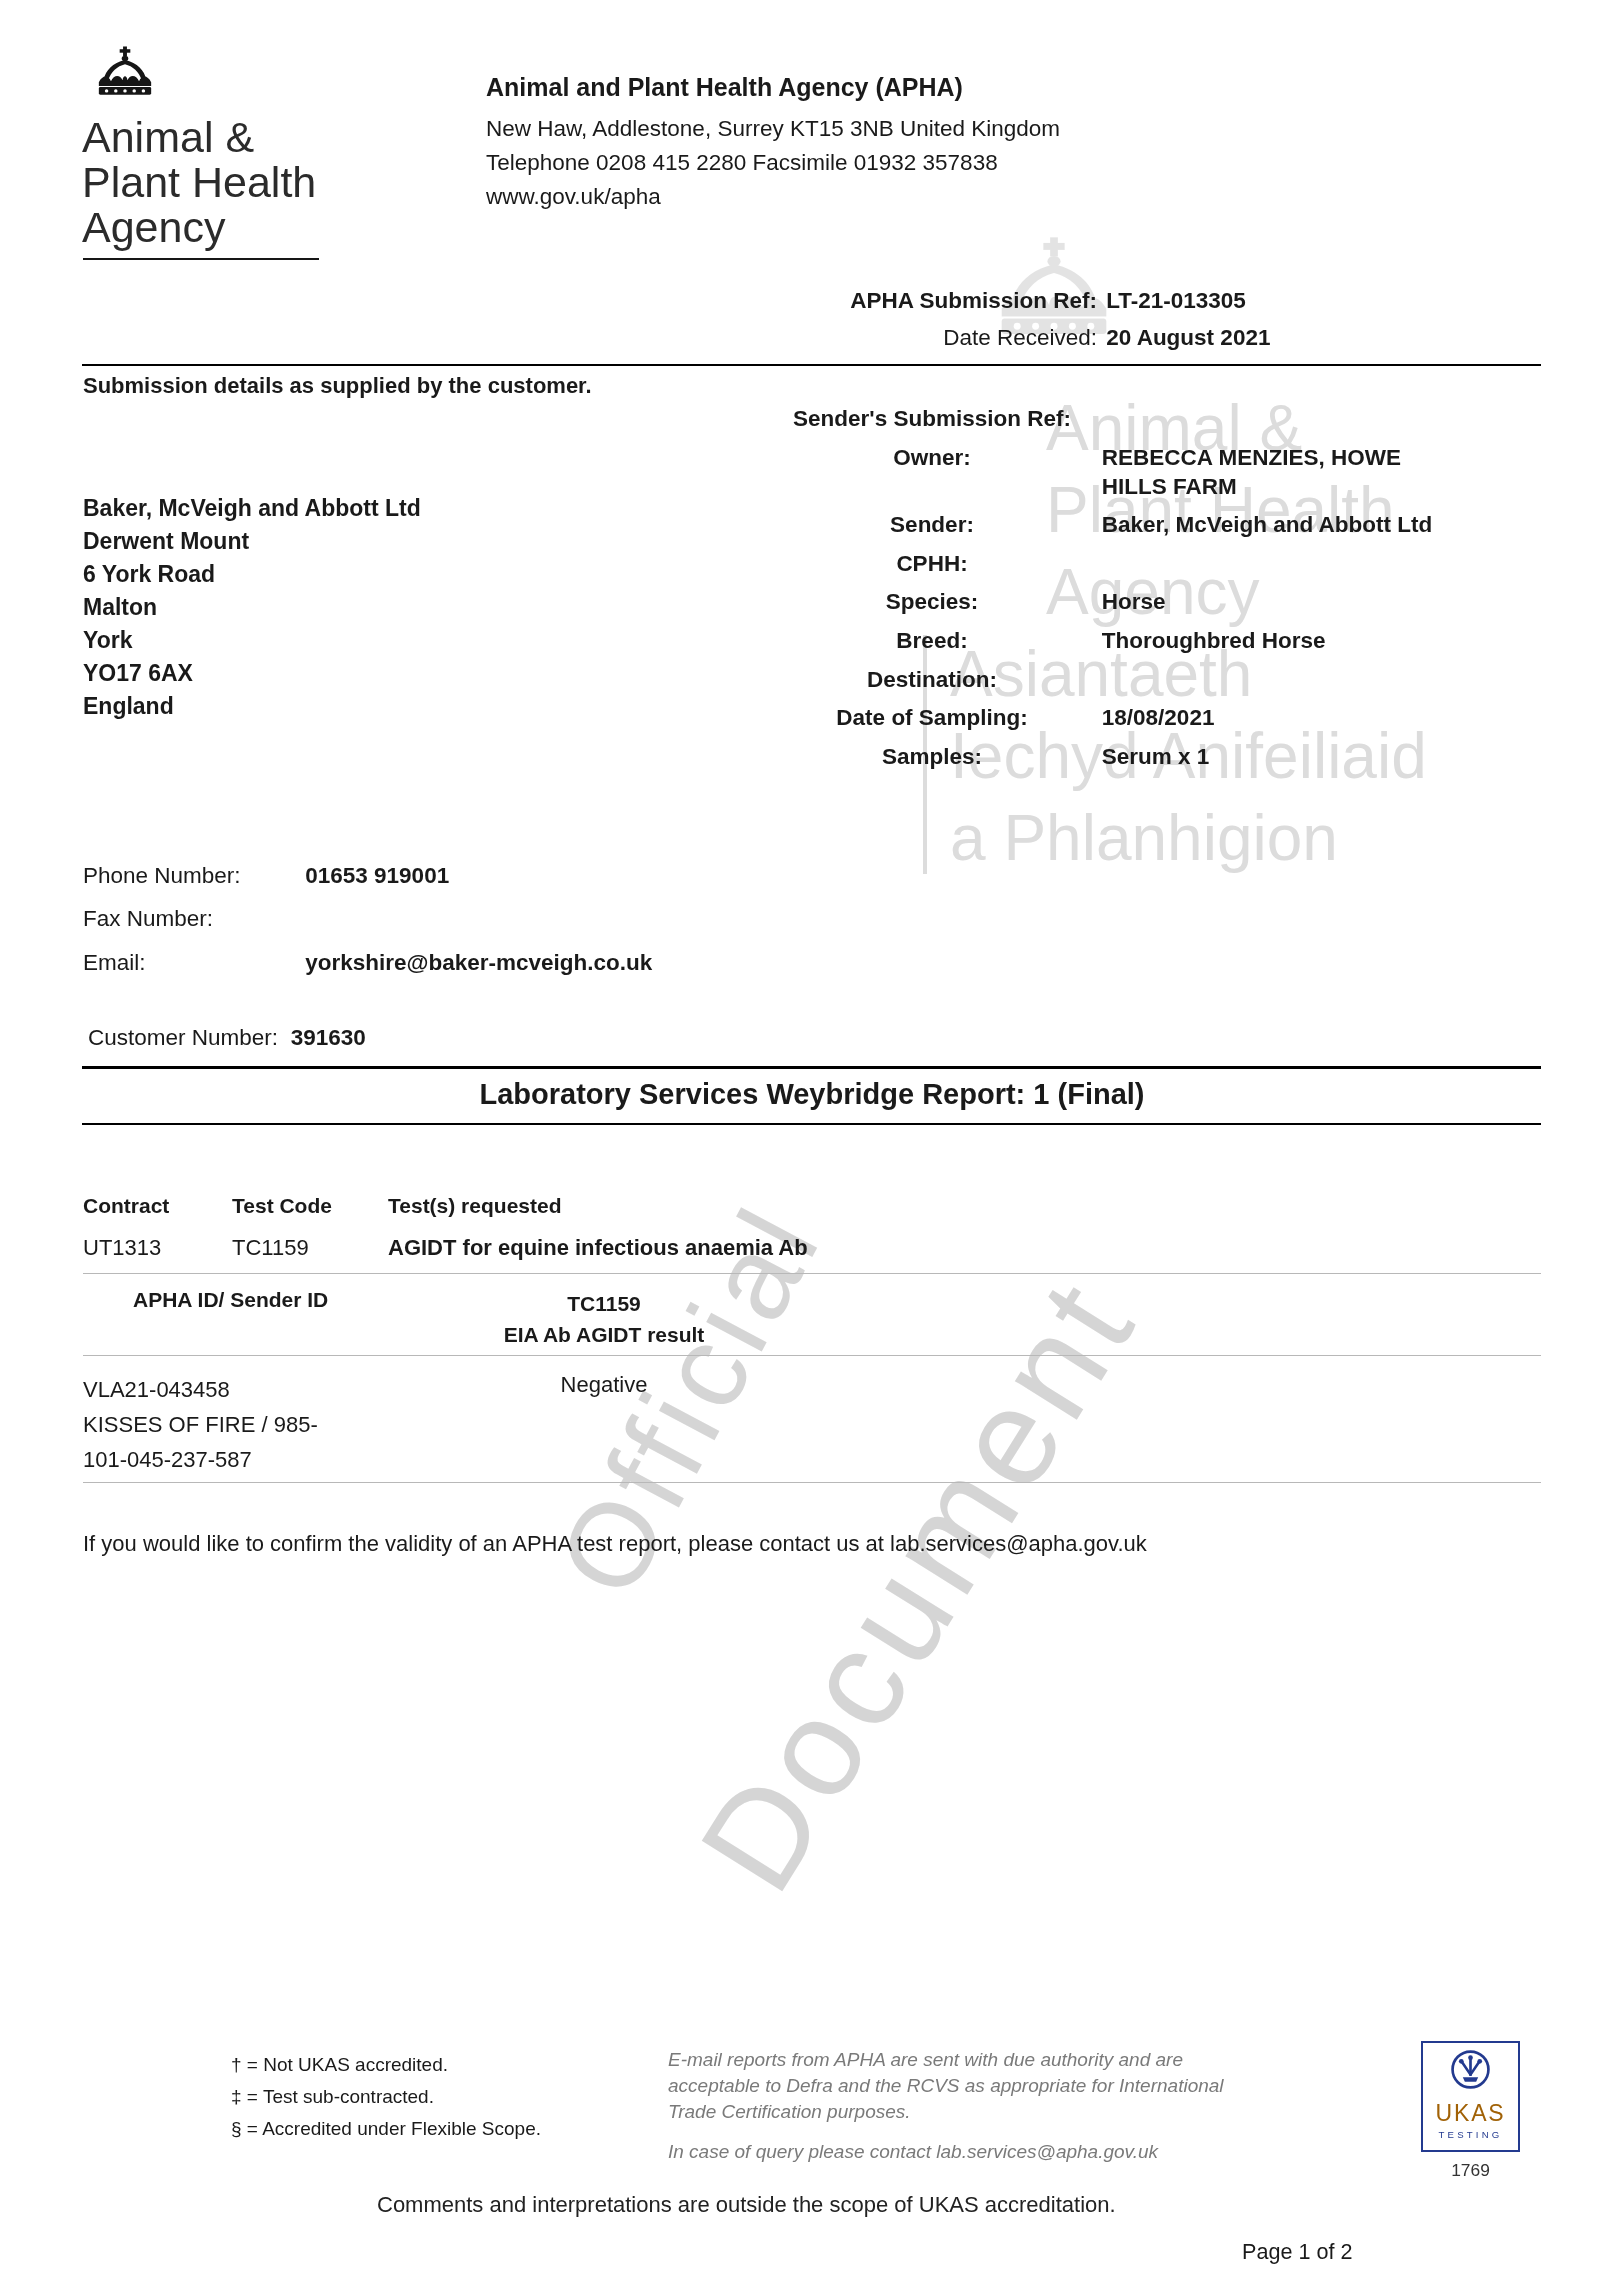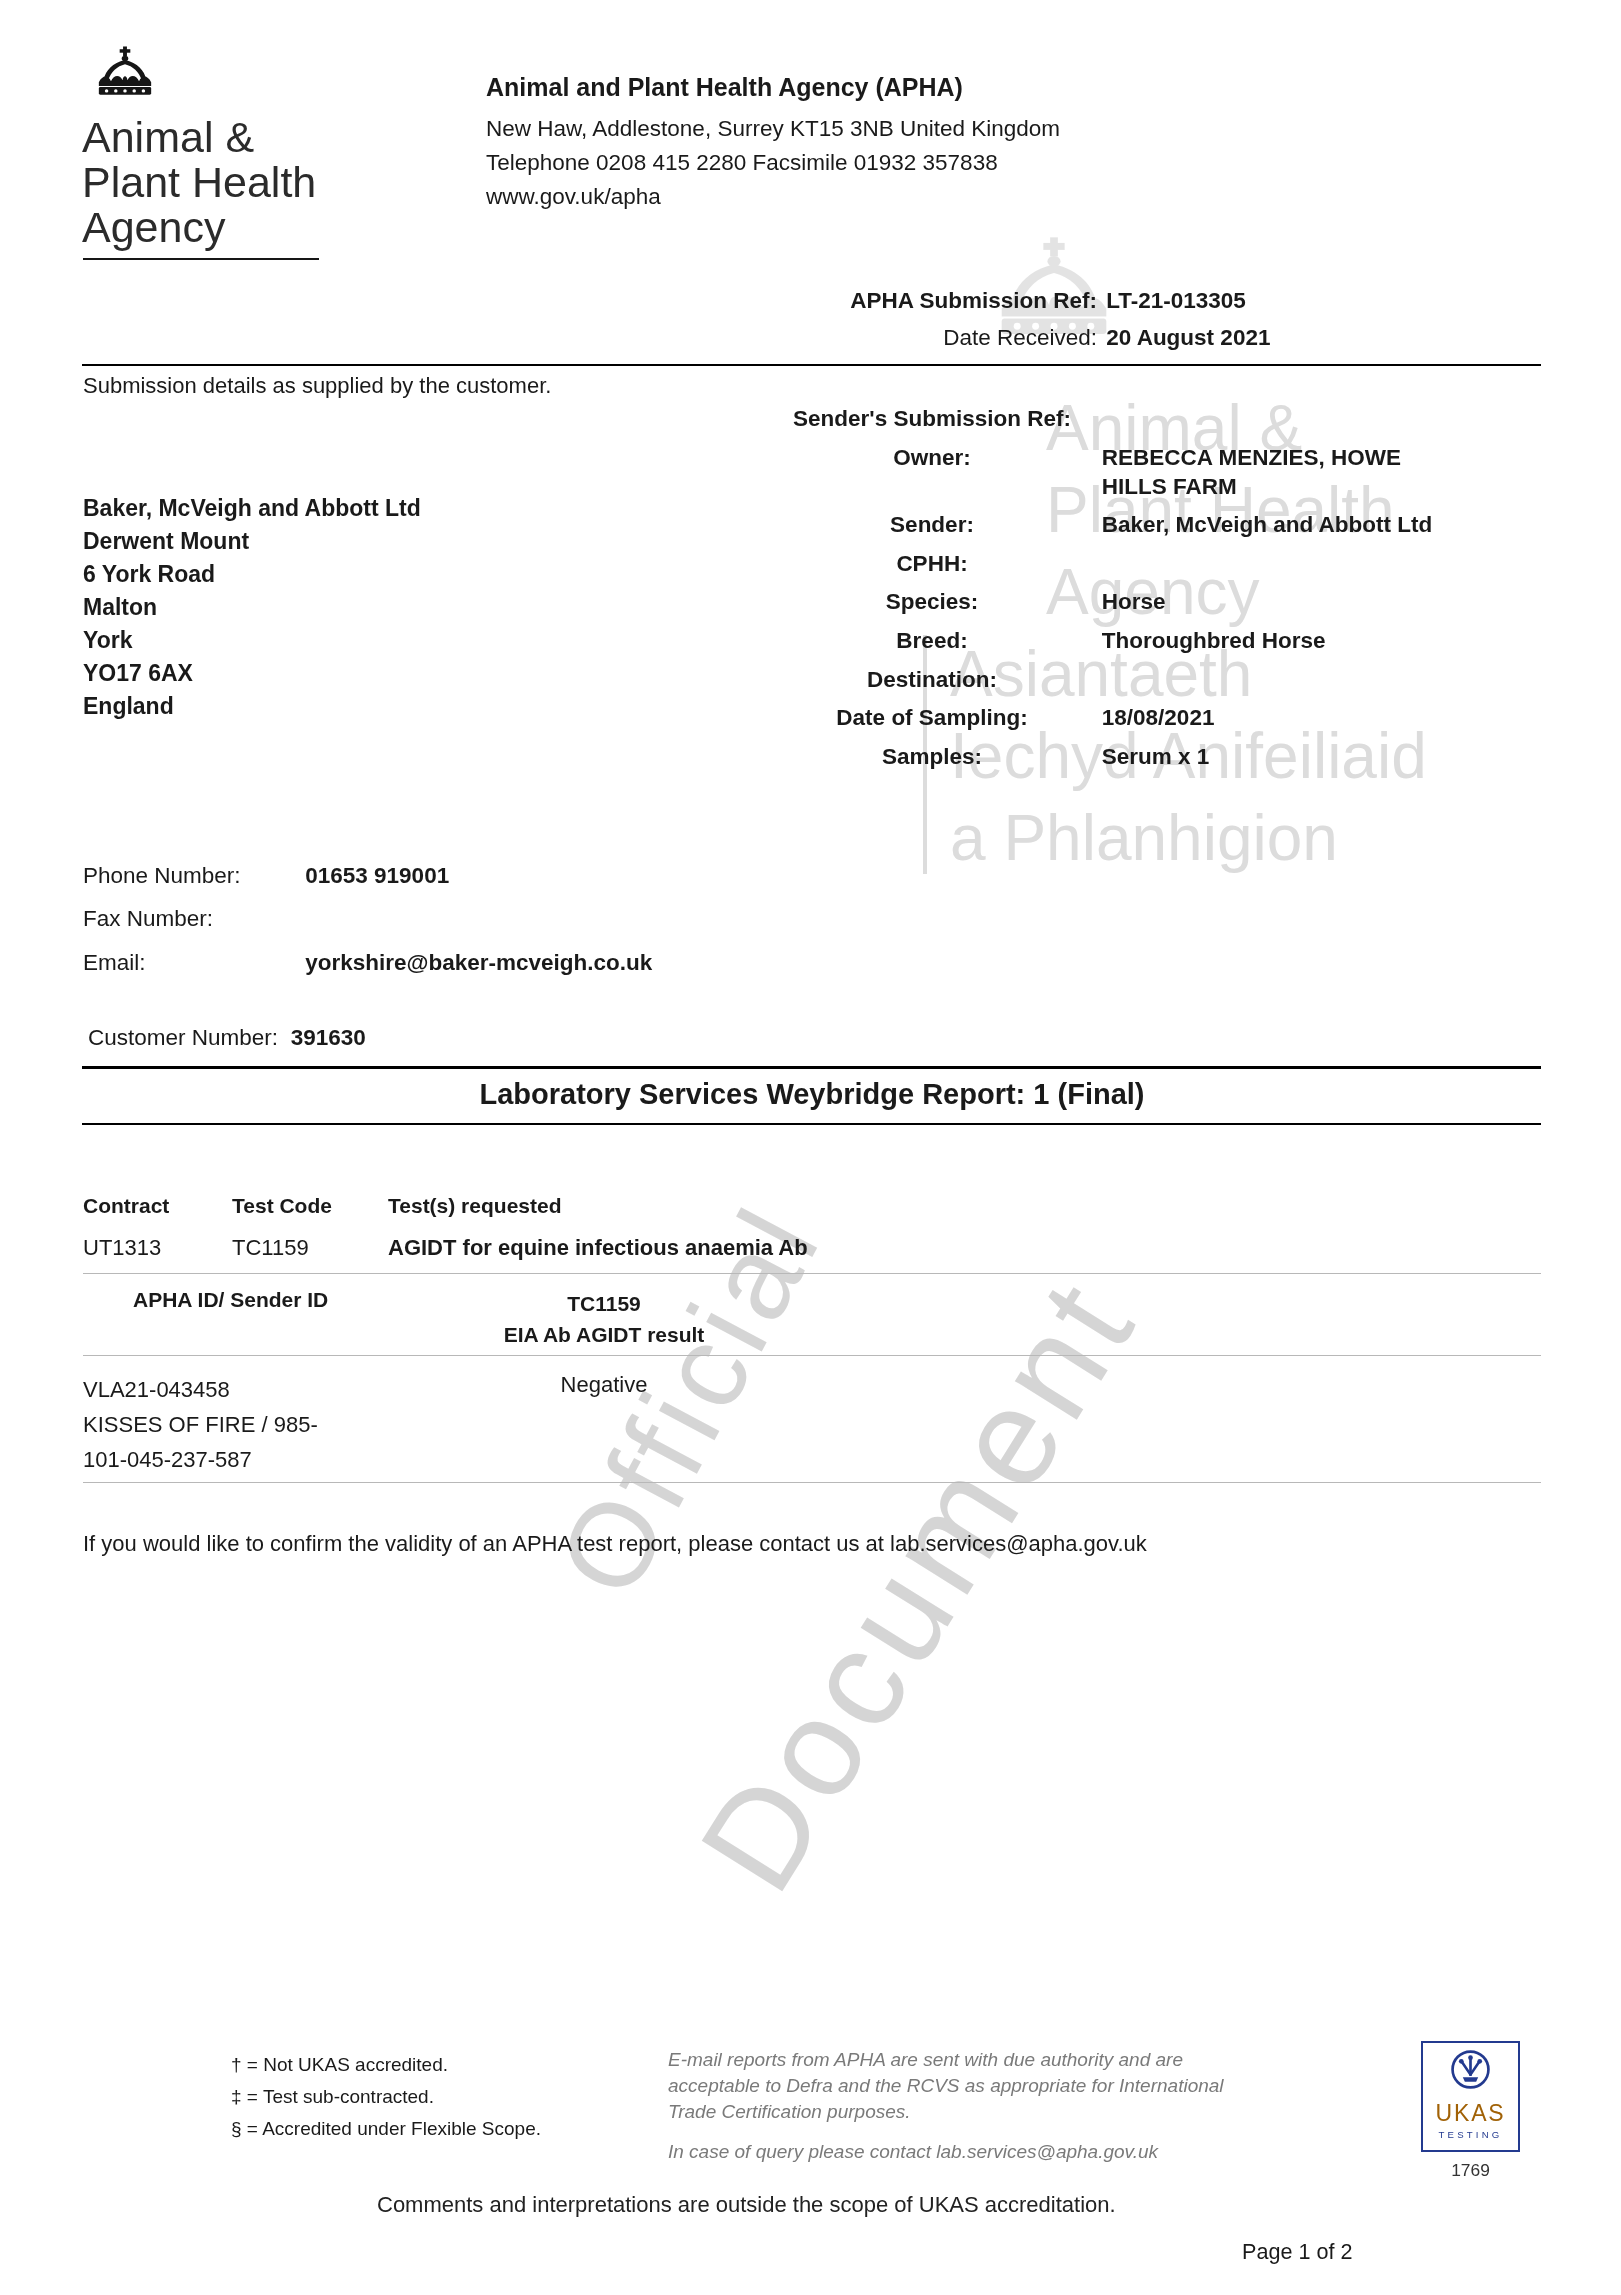--- a/index.html
+++ b/index.html
@@ -33,21 +33,21 @@
 
   .subref { left:551px; top:288px; font-size:22.5px; }
   .subref-row { display:flex; margin-bottom:11px; }
   .subref-label { width:546px; text-align:right; }
   .subref-label.bold { font-weight:bold; }
   .subref-value { margin-left:9.2px; font-weight:bold; }
 
   .hr-black { left:82px; width:1459px; background:#000; }
   #hr-top { top:364px; height:2.3px; }
 
-  .section-title { left:83px; top:373px; font-size:22px; font-weight:normal; }
+  .section-title { left:83px; top:373px; font-size:22px; font-weight:bold; }
 
   
   .customer-address { left:83px; top:492px; font-size:23px; font-weight:bold; line-height:33px; }
 
   .fields { left:776px; top:404px; font-size:22.5px; }
   .frow { display:grid; grid-template-columns:312px 367px; column-gap:13.8px; margin-bottom:9.6px; line-height:29px; }
   .flabel { text-align:center;font-weight:bold; }
   .fvalue { font-weight:bold; }
 
   .contact { left:83px; top:863px; font-size:22.5px; }

